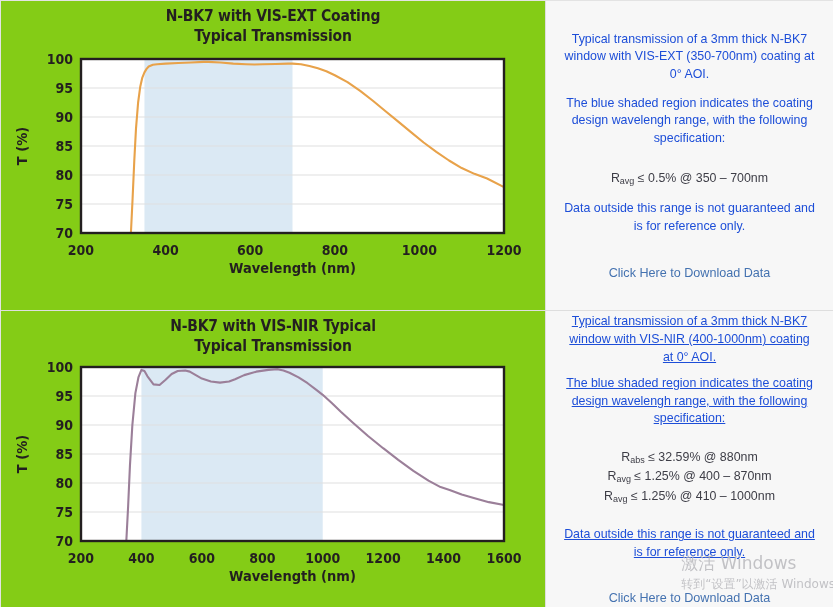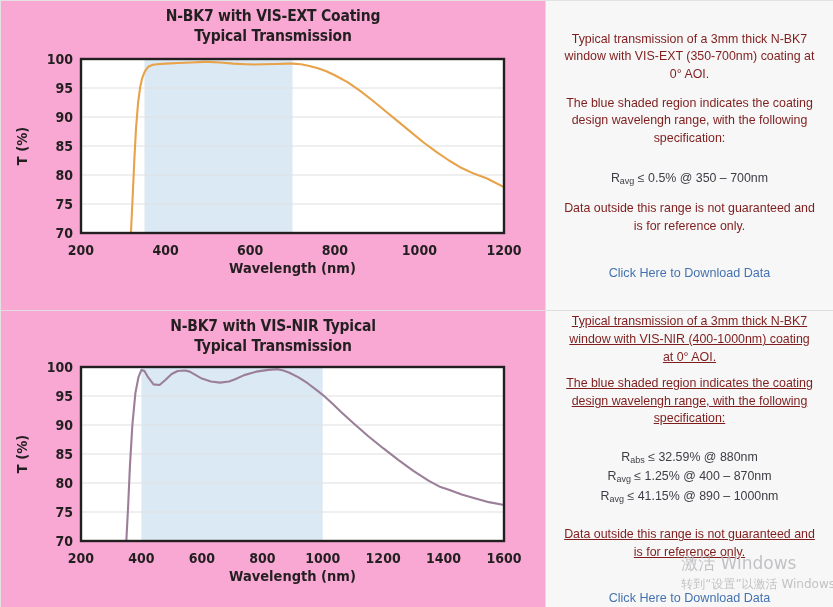--- a/index.html
+++ b/index.html
@@ -21,21 +21,21 @@
     width:100%;
     box-sizing:border-box;
   }
   .row.r1{height:310px;border-bottom:1px solid #dedede;}
   .row.r2{height:296px;}
 
   .chart-cell{
     width:545px;
     box-sizing:border-box;
     border-right:1px solid #dedede;
-    background:#f9a8d4;
+    background:#84cc16;
     position:relative;
   }
   .text-cell{
     flex:1;
     box-sizing:border-box;
     background:#f7f7f7;
     position:relative;
     padding:0 18px;
     display:flex;
     flex-direction:column;
@@ -70,21 +70,21 @@
     font-weight:bold;
     font-size:14.5px;
     fill:#231f20;
   }
 
   
   .para{
     font-family:"Liberation Sans",sans-serif;
     font-size:12.4px;
     line-height:1.42;
-    color:#7f1d1d;
+    color:#1d4ed8;
     text-align:center;
     margin:0 0 11px 0;
     max-width:252px;
   }
   .para.tight{margin-bottom:9px;text-decoration:underline;}
   .spec{
     font-family:"Liberation Sans",sans-serif;
     font-size:12.4px;
     line-height:1.5;
     color:#3d3d46;
@@ -211,21 +211,21 @@
           </svg>
       </div>
     </div>
 
     <div class="text-cell">
       <p class="para tight">Typical transmission of a 3mm thick N-BK7 window with VIS-NIR (400-1000nm) coating at 0° AOI.</p>
       <p class="para tight">The blue shaded region indicates the coating design wavelengh range, with the following specification:</p>
       <div class="spec" id="spec1">
           <div><span>R</span><sub>abs</sub><span> ≤ 32.59% @ 880nm</span></div>
           <div><span>R</span><sub>avg</sub><span> ≤ 1.25% @ 400 – 870nm</span></div>
-          <div><span>R</span><sub>avg</sub><span> ≤ 41.15% @ 890 – 1000nm</span></div>
+          <div><span>R</span><sub>avg</sub><span> ≤ 1.25% @ 410 – 1000nm</span></div>
         </div>
       <div class="gap"></div>
       <p class="para tight">Data outside this range is not guaranteed and is for reference only.</p>
       <a class="dl-link">Click Here to Download Data</a>
 
       <div class="watermark">
         <div class="wm1">激活 Windows</div>
         <div class="wm2">转到“设置”以激活 Windows。</div>
       </div>
     </div>

